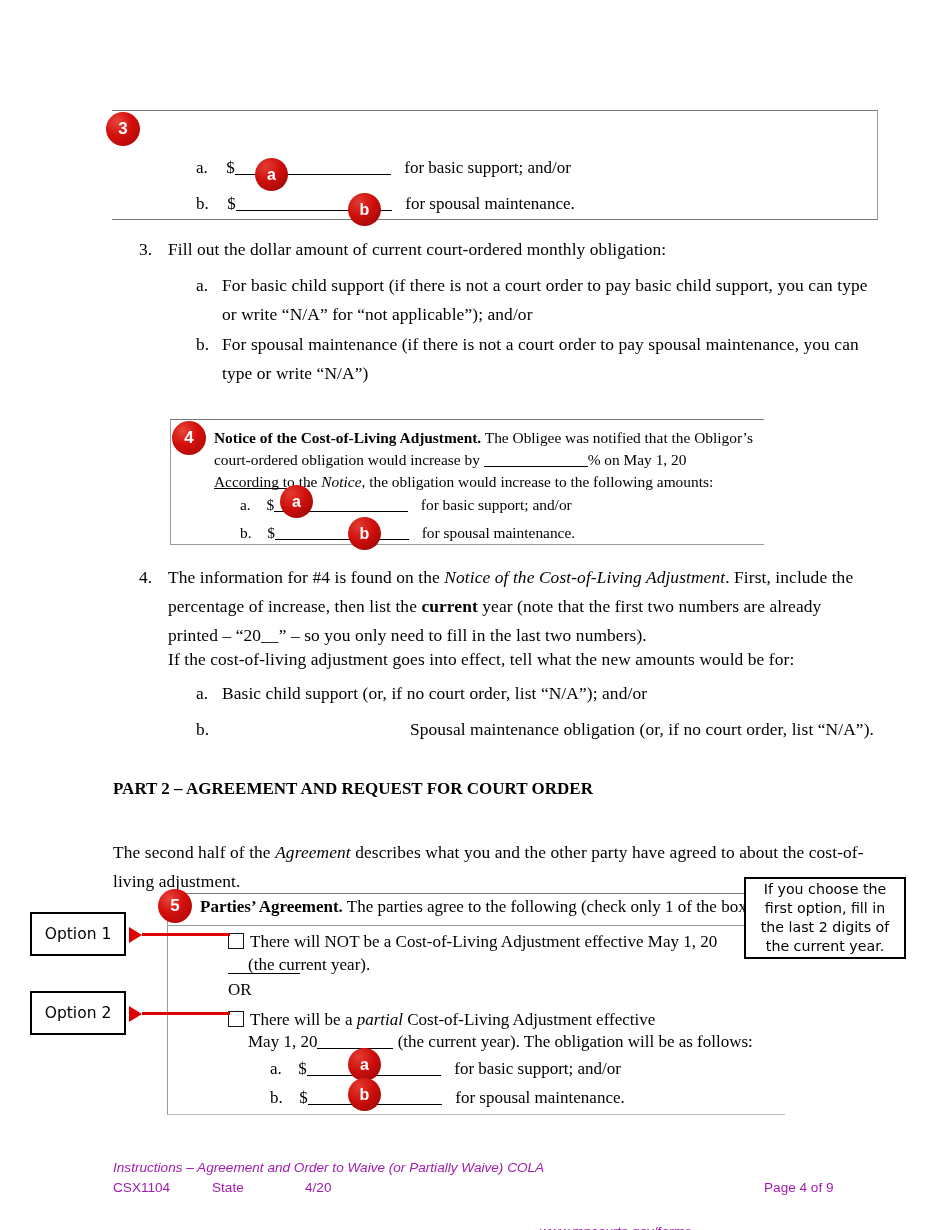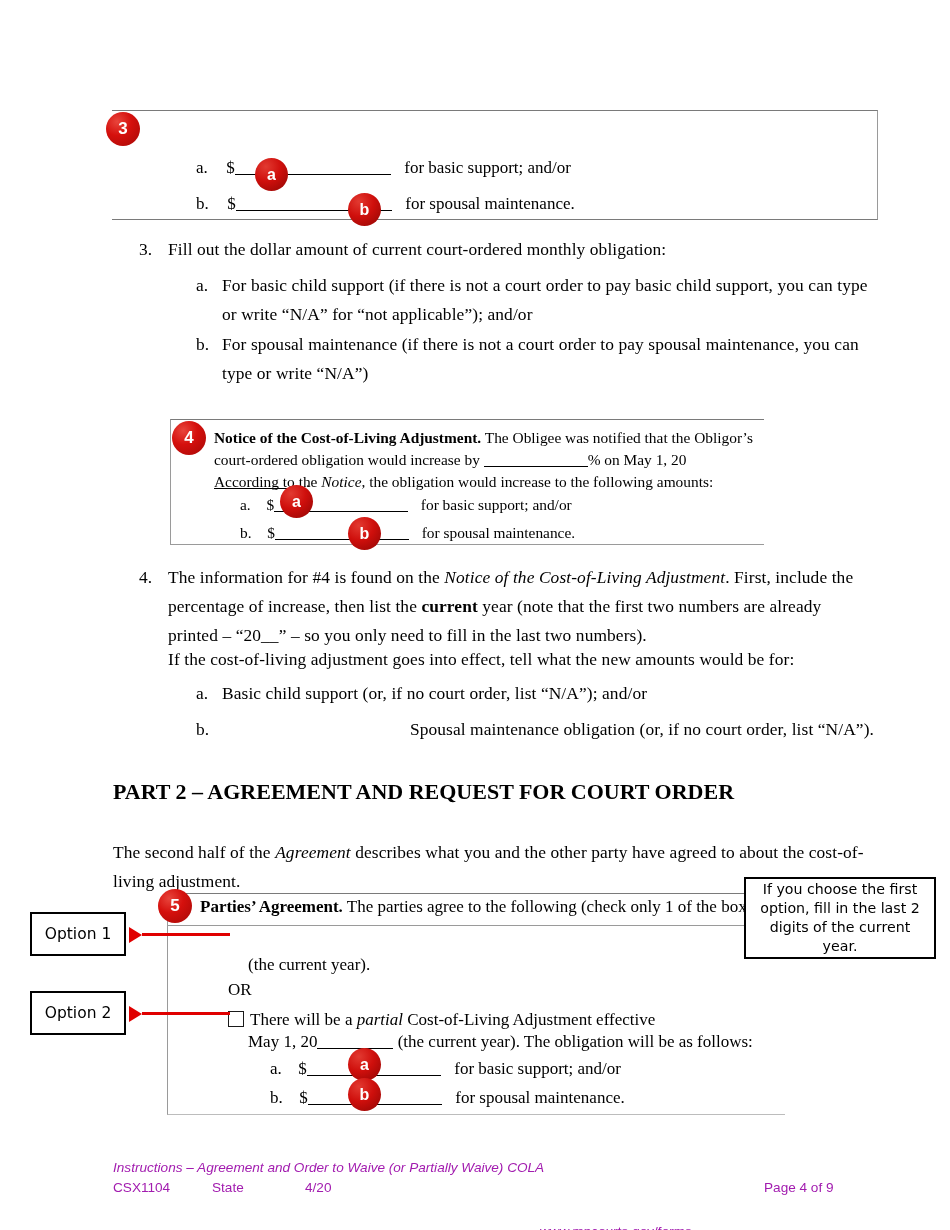--- a/index.html
+++ b/index.html
@@ -138,21 +138,21 @@
     align-items: center;
     justify-content: center;
     text-align: center;
     z-index: 8;
   }
   .callout.opt {
     width: 96px; height: 44px;
     font-size: 15.5px;
   }
   .callout.tip {
-    width: 192px; height: 82px;
+    width: 162px; height: 82px;
     font-size: 14.2px;
     line-height: 19px;
     padding: 4px 6px;
     text-align: center;
   }
 
   
   .arrow-line {
     position: absolute;
     height: 3px;
@@ -254,35 +254,38 @@
   </div>
 
   <div class="bodytext" style="left:168px; top:645px; width:706px;">If the cost-of-living adjustment goes into effect, tell what the new amounts would be for:</div>
 
   <div class="bodytext" style="left:196px; top:679px;">a.</div>
   <div class="bodytext" style="left:222px; top:679px; width:652px;">Basic child support (or, if no court order, list “N/A”); and/or</div>
 
   <div class="bodytext" style="left:196px; top:715px;">b.</div>
   <div class="bodytext" style="left:222px; top:715px; width:652px;text-align:right;">Spousal maintenance obligation (or, if no court order, list “N/A”).</div>
 
-  <div style="position:absolute; left:113px; top:779px; font-size:22px; font-weight:bold; letter-spacing:0px;">PART 2 – AGREEMENT AND REQUEST FOR COURT ORDER</div>
+  <div style="position:absolute; left:113px; top:779px; font-size:17px; font-weight:bold; letter-spacing:0px;">PART 2 – AGREEMENT AND REQUEST FOR COURT ORDER</div>
 
   <div class="bodytext" style="left:113px; top:838px; width:752px;">
     <span>The second half of the </span><i>Agreement</i><span> describes what you and the other party have agreed to about the cost-of-living adjustment.</span>
   </div>
 
   <div class="formbox box5"></div>
   <div class="rule-inner" style="left:167px; top:925px; width:618px;"></div>
 
   <div class="badge-num" style="left:158px; top:889px;">5</div>
 
   <div class="formtext-big" style="left:200px; top:894px; width:580px;">
     <b>Parties’ Agreement.</b><span> The parties agree to the following (check only 1 of the boxes):</span>
   </div>
 
+  <div class="formtext-big" style="left:228px; top:929px; width:545px;">
+    <span class="checkbox"></span><span>There will NOT be a Cost-of-Living Adjustment effective May 1, 20</span><span class="blank" style="width:72px;"></span>
+  </div>
   <div class="formtext-big" style="left:248px; top:952px;">(the current year).</div>
 
   <div class="formtext-big" style="left:228px; top:977px;">OR</div>
 
   <div class="formtext-big" style="left:228px; top:1007px; width:545px;">
     <span class="checkbox"></span><span>There will be a </span><i>partial</i><span> Cost-of-Living Adjustment effective</span>
   </div>
   <div class="formtext-big" style="left:248px; top:1029px; width:530px;">
     <span>May 1, 20</span><span class="blank" style="width:76px;"></span><span> (the current year).  The obligation will be as follows:</span>
   </div>

